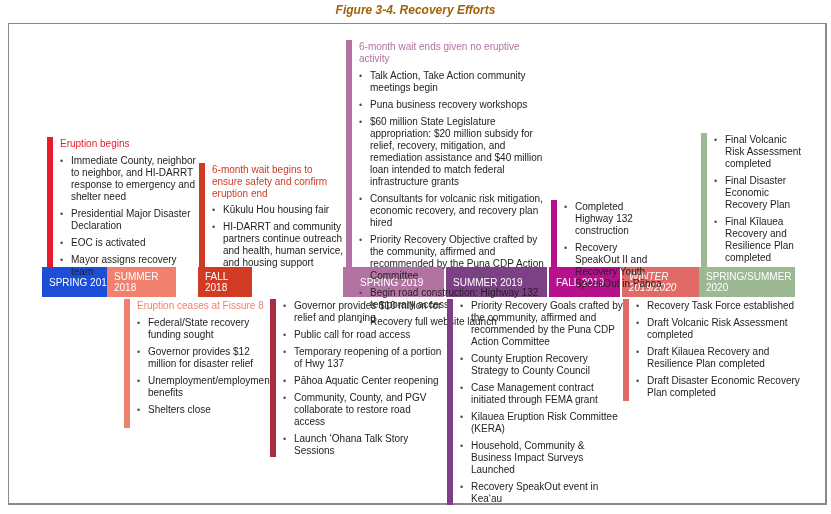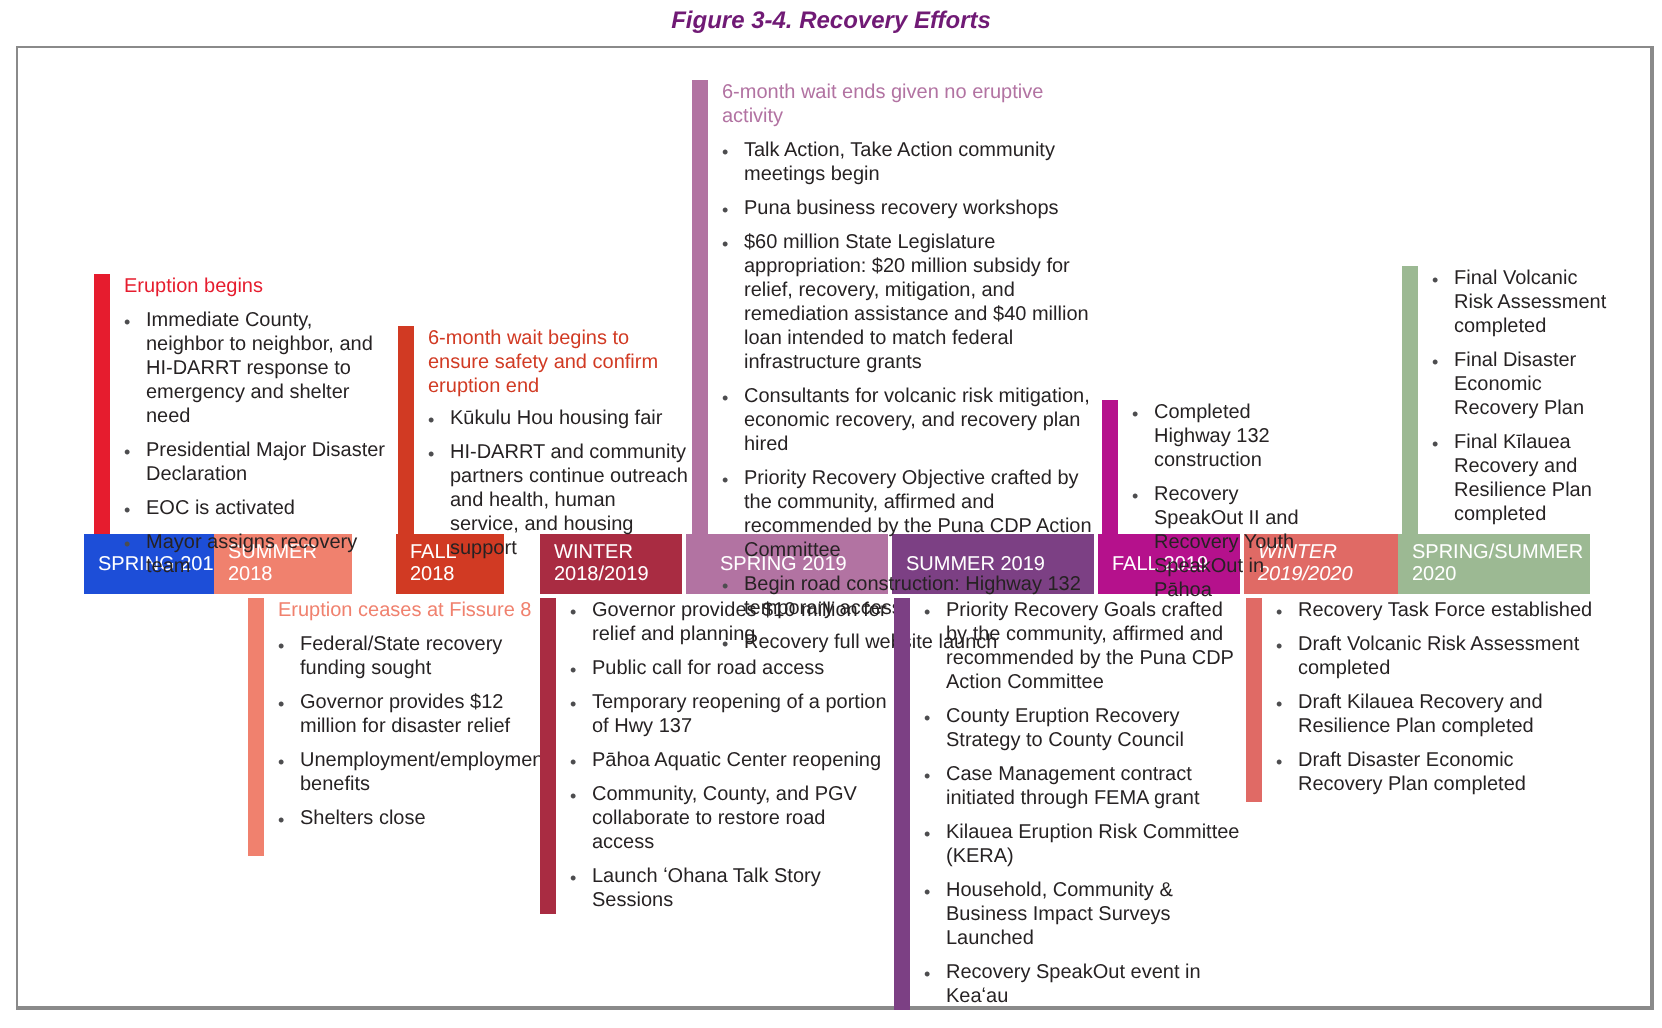--- a/index.html
+++ b/index.html
@@ -15,21 +15,21 @@
   .t0{left:42px;width:79px;}
   .t1{left:107px;width:69px;}
   .t2{left:198px;width:54px;}
   .t3{left:270px;width:71px;}
   .t4{left:343px;width:101px;padding-left:17px;}
   .t5{left:446px;width:101px;}
   .t6{left:549px;width:71px;}
   .t7{left:622px;width:87px;font-style:italic;}
   .t8{left:699px;width:96px;}
   
-  .block{position:absolute;box-sizing:border-box;border-left:8px solid #14532d;
+  .block{position:absolute;box-sizing:border-box;border-left:6px solid #14532d;
          padding:1px 0 0 7px;font-size:10px;line-height:1.2;}
   .block .hdr{margin:0 0 5px 0;}
   .block ul{list-style:none;margin:0;padding:0;}
   .block li{display:flex;margin:0 0 5px 0;}
   .block li:last-child{margin-bottom:0;}
   .block .blt{flex:0 0 11px;font-size:9px;color:#4d4d4f;line-height:12px;}
   .block .txt{flex:1 1 auto;}
   .b0{left:47px;top:137px;width:150px;height:130px;}
   .b1{left:199px;top:163px;width:145px;height:104px;line-height:1.18;}
   .b2{left:346px;top:40px;width:204px;height:227px;}
@@ -37,27 +37,26 @@
   .b4{left:701px;top:133px;width:104px;height:134px;}
   .b5{left:124px;top:299px;width:149px;min-height:129px;}
   .b6{left:270px;top:299px;width:174px;min-height:146px;}
   .b7{left:447px;top:299px;width:177px;min-height:196px;}
   .b8{left:623px;top:299px;width:178px;min-height:102px;}
 </style>
 </head>
 <body>
 
 <div id="page">
-  <div id="title" style="color: #701a75;">Figure 3-4. Recovery Efforts</div>
+  <div id="title" style="color: #a16207;">Figure 3-4. Recovery Efforts</div>
   <div id="frame"></div>
 
   <div class="band t0" style="background-color: #1d4ed8;">SPRING 2018</div>
   <div class="band t1" style="background-color: rgb(240, 129, 110);">SUMMER 2018</div>
   <div class="band t2" style="background-color: rgb(209, 58, 35);">FALL 2018</div>
-  <div class="band t3" style="background-color: rgb(169, 44, 66);">WINTER 2018/2019</div>
   <div class="band t4" style="background-color: rgb(178, 115, 162);">SPRING 2019</div>
   <div class="band t5" style="background-color: rgb(124, 64, 132);">SUMMER 2019</div>
   <div class="band t6" style="background-color: rgb(181, 17, 140);">FALL 2019</div>
   <div class="band t7" style="background-color: rgb(224, 106, 101);">WINTER 2019/2020</div>
   <div class="band t8" style="background-color: rgb(156, 185, 147);">SPRING/SUMMER 2020</div>
 
   <div class="block b0" style="border-left-color: rgb(230, 28, 46);">
     <div class="hdr" style="color: rgb(230, 28, 46);">Eruption begins</div>
     <ul>
         <li>

